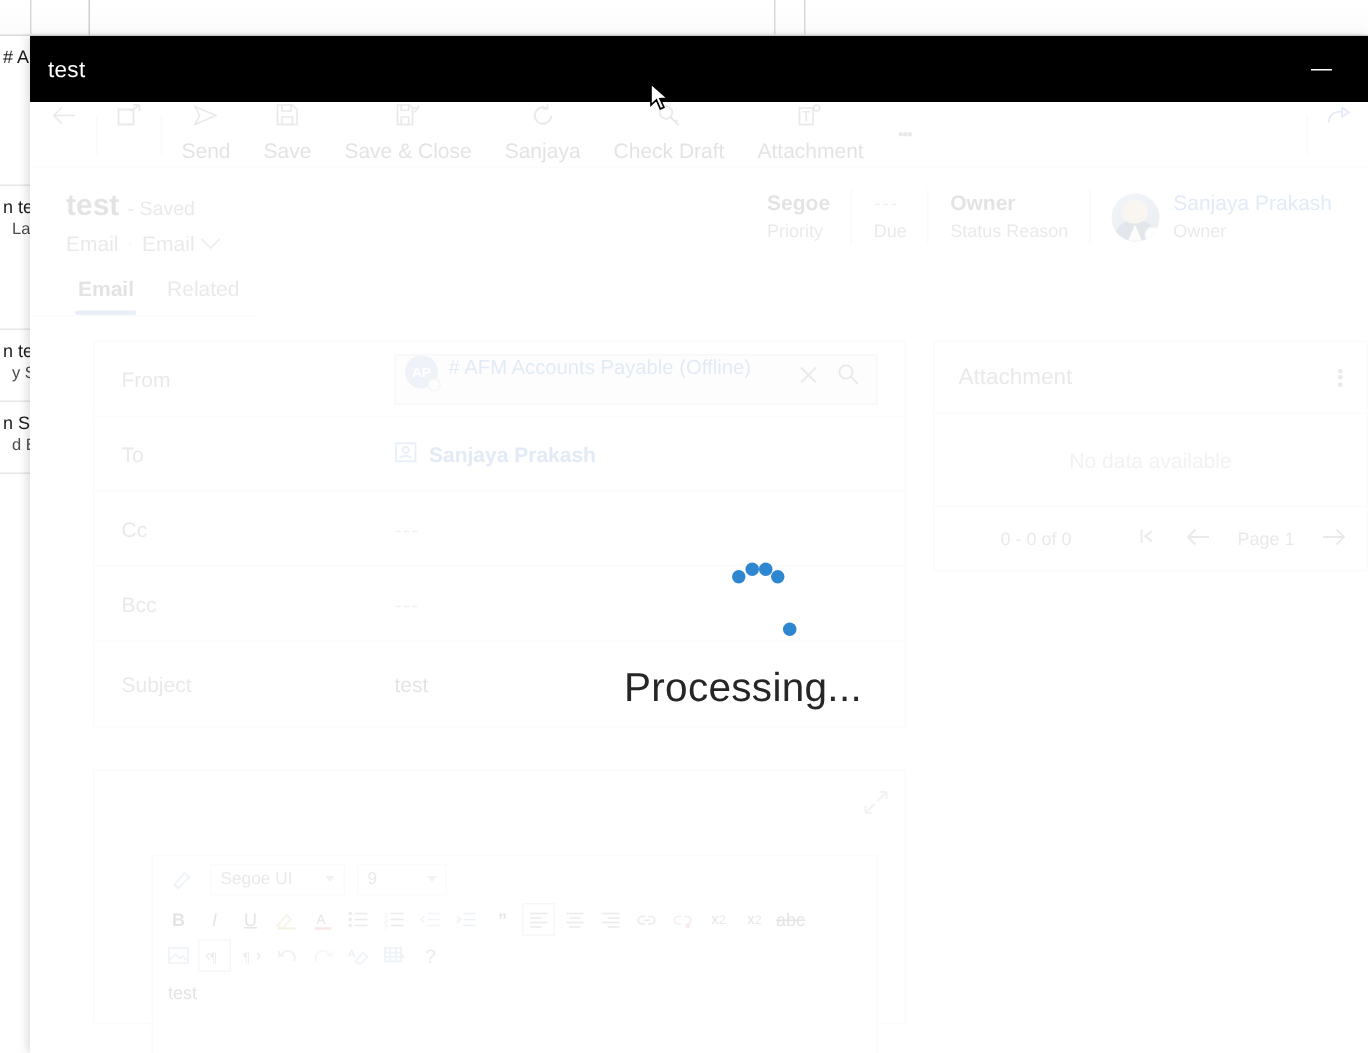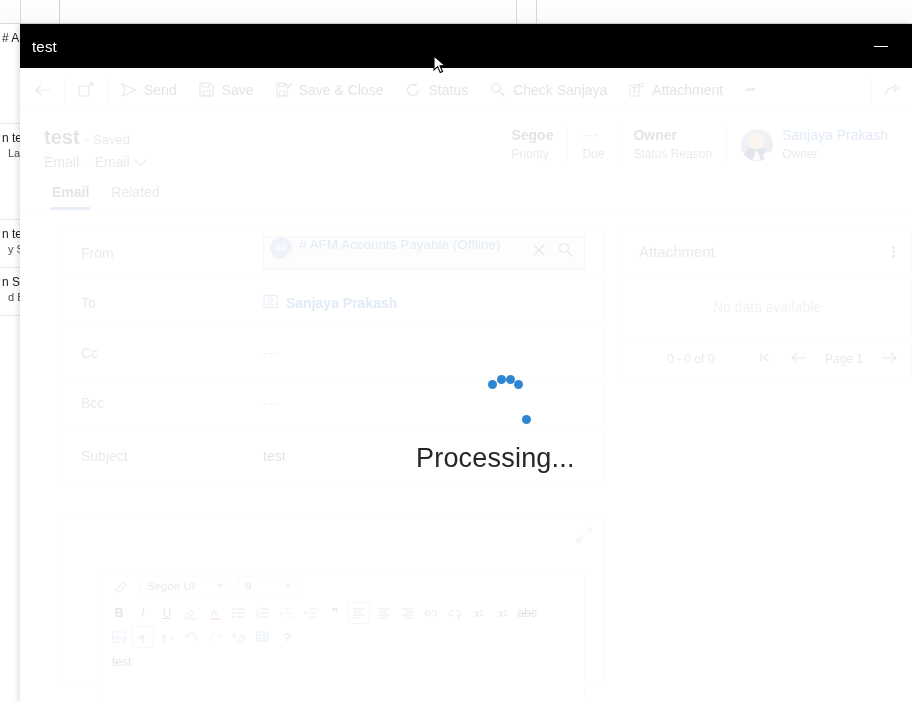--- a/index.html
+++ b/index.html
@@ -51,22 +51,22 @@
   .dim { position: relative; height: 634px; background: #fff; }
   .faded { opacity: 0.13; }
 
   
   .cmdbar {
     height: 44px; display: flex; align-items: center;
     border-bottom: 1px solid #edebe9; background: #fff; padding-left: 4px;
   }
   .cmd {
     display: flex; align-items: center; gap: 7px;
-    padding: 11px 11px; height: 44px; font-size: 14px; color: #323130;
-    white-space: nowrap; cursor: pointer;
+    padding: 1px 11px; height: 44px; font-size: 14px; color: #323130;
+    white-space: nowrap; cursor: pointer; flex-direction: column;
   }
   .cmd .ic { width: 16px; height: 16px; display: inline-flex; align-items: center; justify-content: center; }
   .cmd .ic svg { display: block; }
   .vsep { width: 1px; height: 26px; background: #dcdcdc; margin: 0 2px; }
   .cmd-ellip { padding: 0 12px; height: 44px; display: flex; align-items: center; cursor: pointer; }
   .cmd-ellip b { display:block; width:3px; height:3px; border-radius:50%; background:#605e5c; margin:1.5px 0; }
 
   
   .rechead { display: flex; align-items: flex-start; padding: 14px 24px 0 24px; }
   .rh-left { flex: 1 1 auto; }
@@ -259,30 +259,30 @@
           </span>
           <span>Save &amp; Close</span>
         </div>
         <div class="cmd">
           <span class="ic">
             <svg width="16" height="16" viewBox="0 0 16 16">
                 <path d="M13.5 8 A5.5 5.5 0 1 1 10.5 3.1" fill="none" stroke="#605e5c" stroke-width="1.2"></path>
                 <path d="M11 0.5 V3.5 H8" fill="none" stroke="#605e5c" stroke-width="1.2"></path>
               </svg>
           </span>
-          <span>Status</span>
+          <span>Sanjaya</span>
         </div>
         <div class="cmd">
           <span class="ic">
             <svg width="16" height="16" viewBox="0 0 16 16">
                 <circle cx="6" cy="6" r="4.2" fill="none" stroke="#605e5c" stroke-width="1.2"></circle>
                 <path d="M9 9 L14.5 14.5 M12 12.5 L13.5 11" fill="none" stroke="#605e5c" stroke-width="1.2"></path>
               </svg>
           </span>
-          <span>Check Sanjaya</span>
+          <span>Check Draft</span>
         </div>
         <div class="cmd">
           <span class="ic">
             <svg width="16" height="16" viewBox="0 0 16 16">
                 <rect x="1" y="3" width="9" height="11" fill="none" stroke="#605e5c" stroke-width="1.1"></rect>
                 <path d="M3 5.5 H8 M5.5 5.5 V12" stroke="#605e5c" stroke-width="1.1" fill="none"></path>
                 <circle cx="12.5" cy="3" r="2" fill="none" stroke="#605e5c" stroke-width="1.1"></circle>
               </svg>
           </span>
           <span>Attachment</span>

